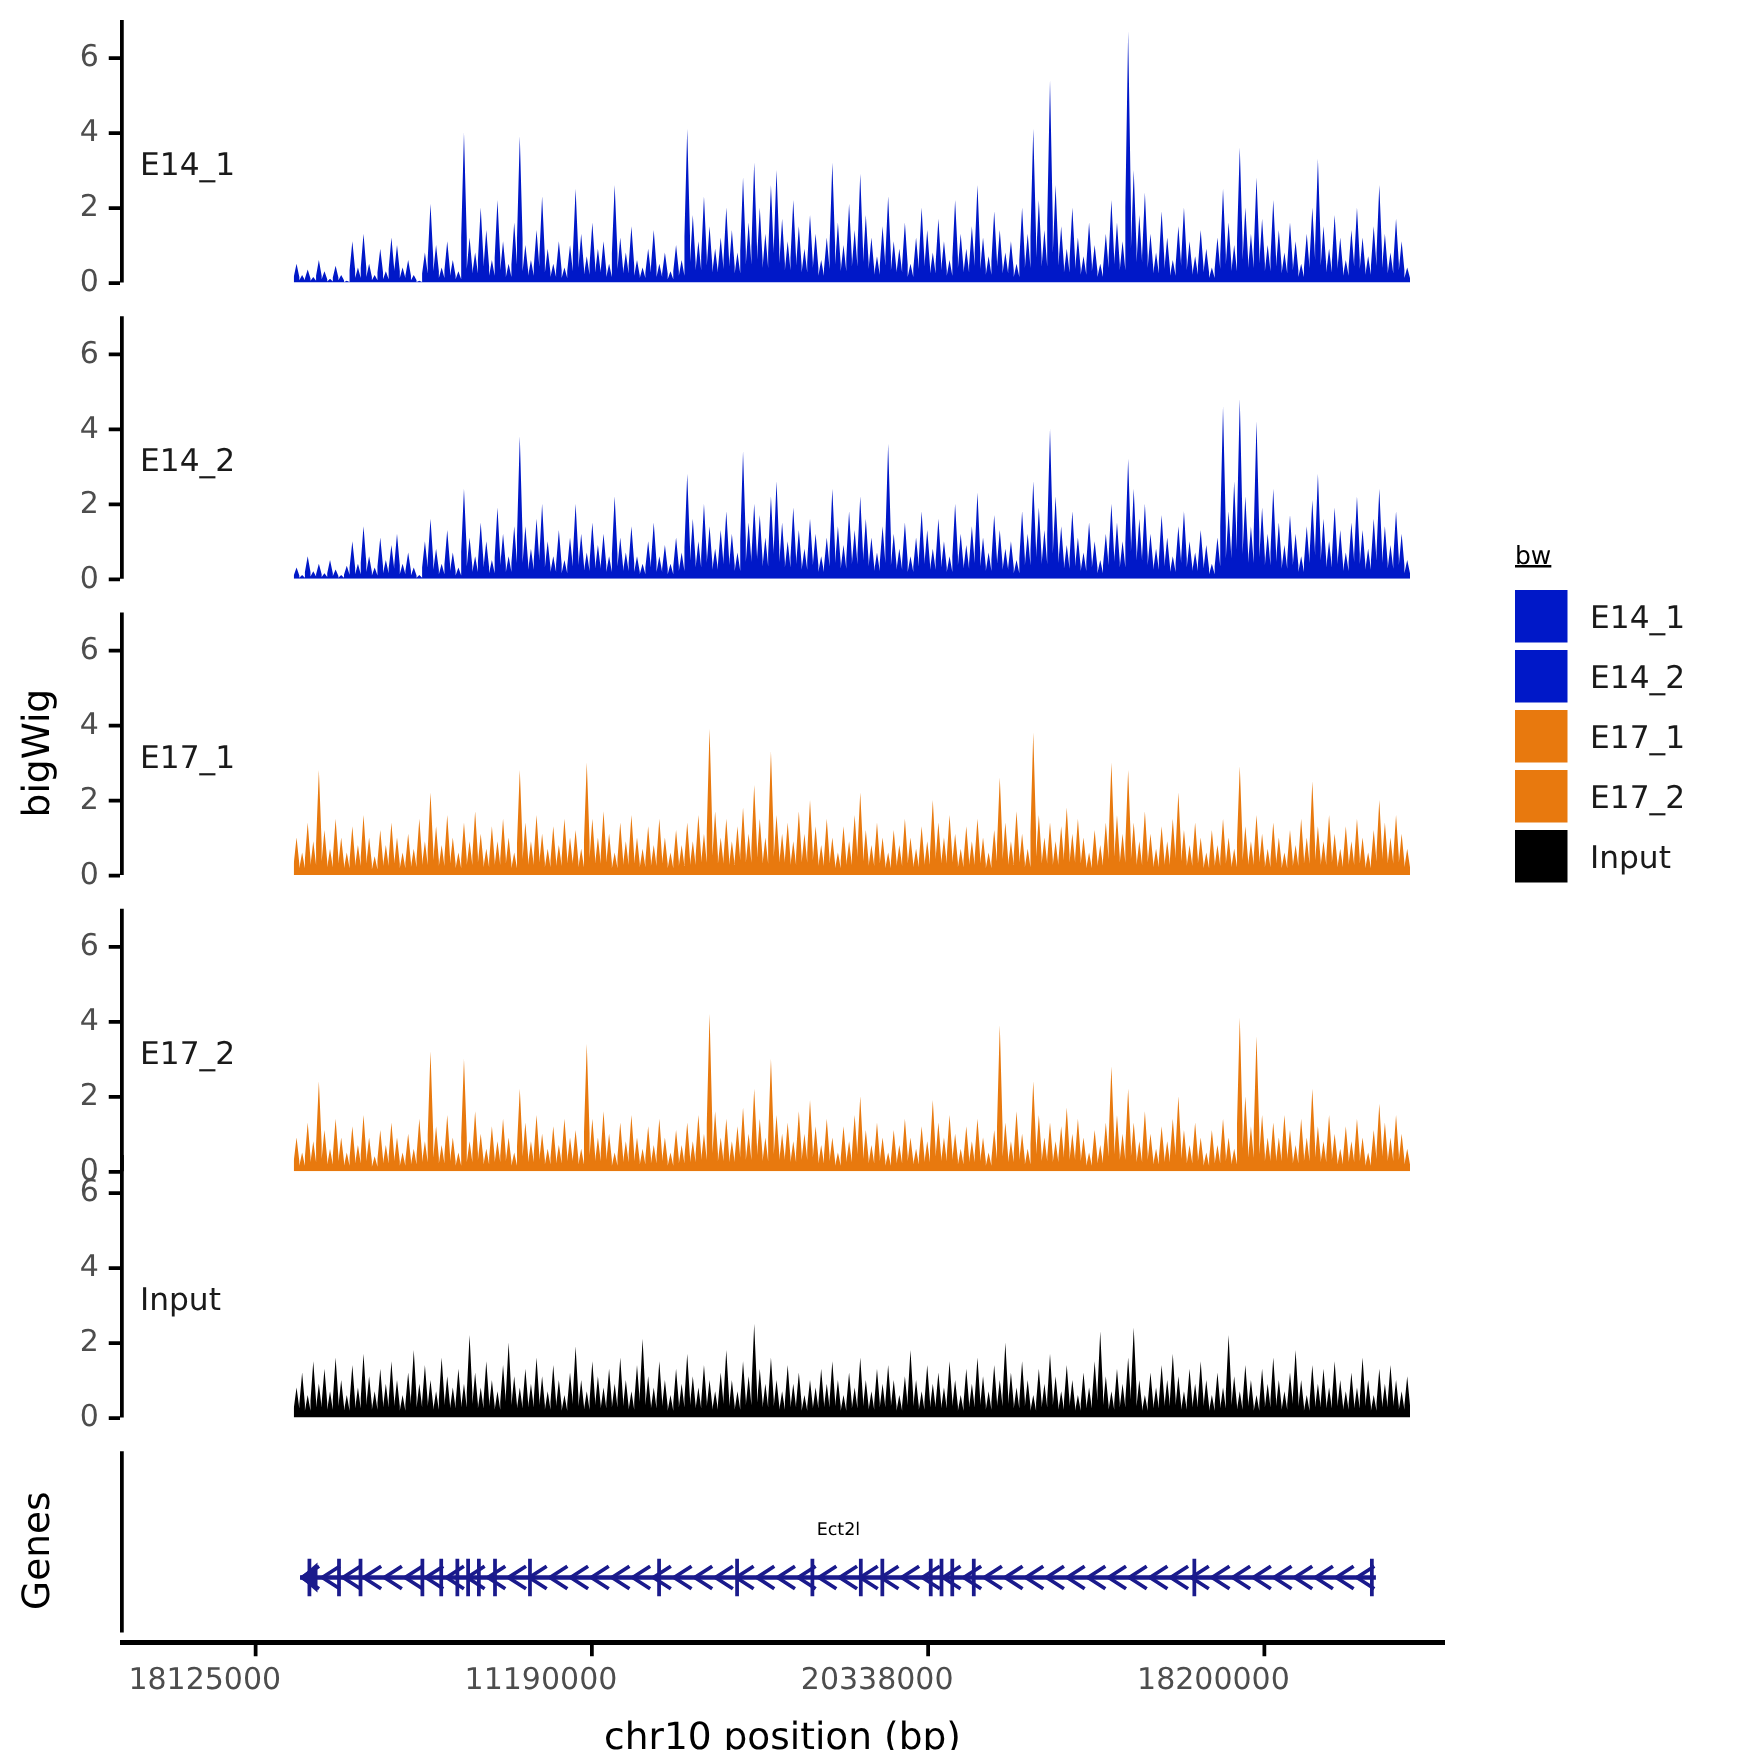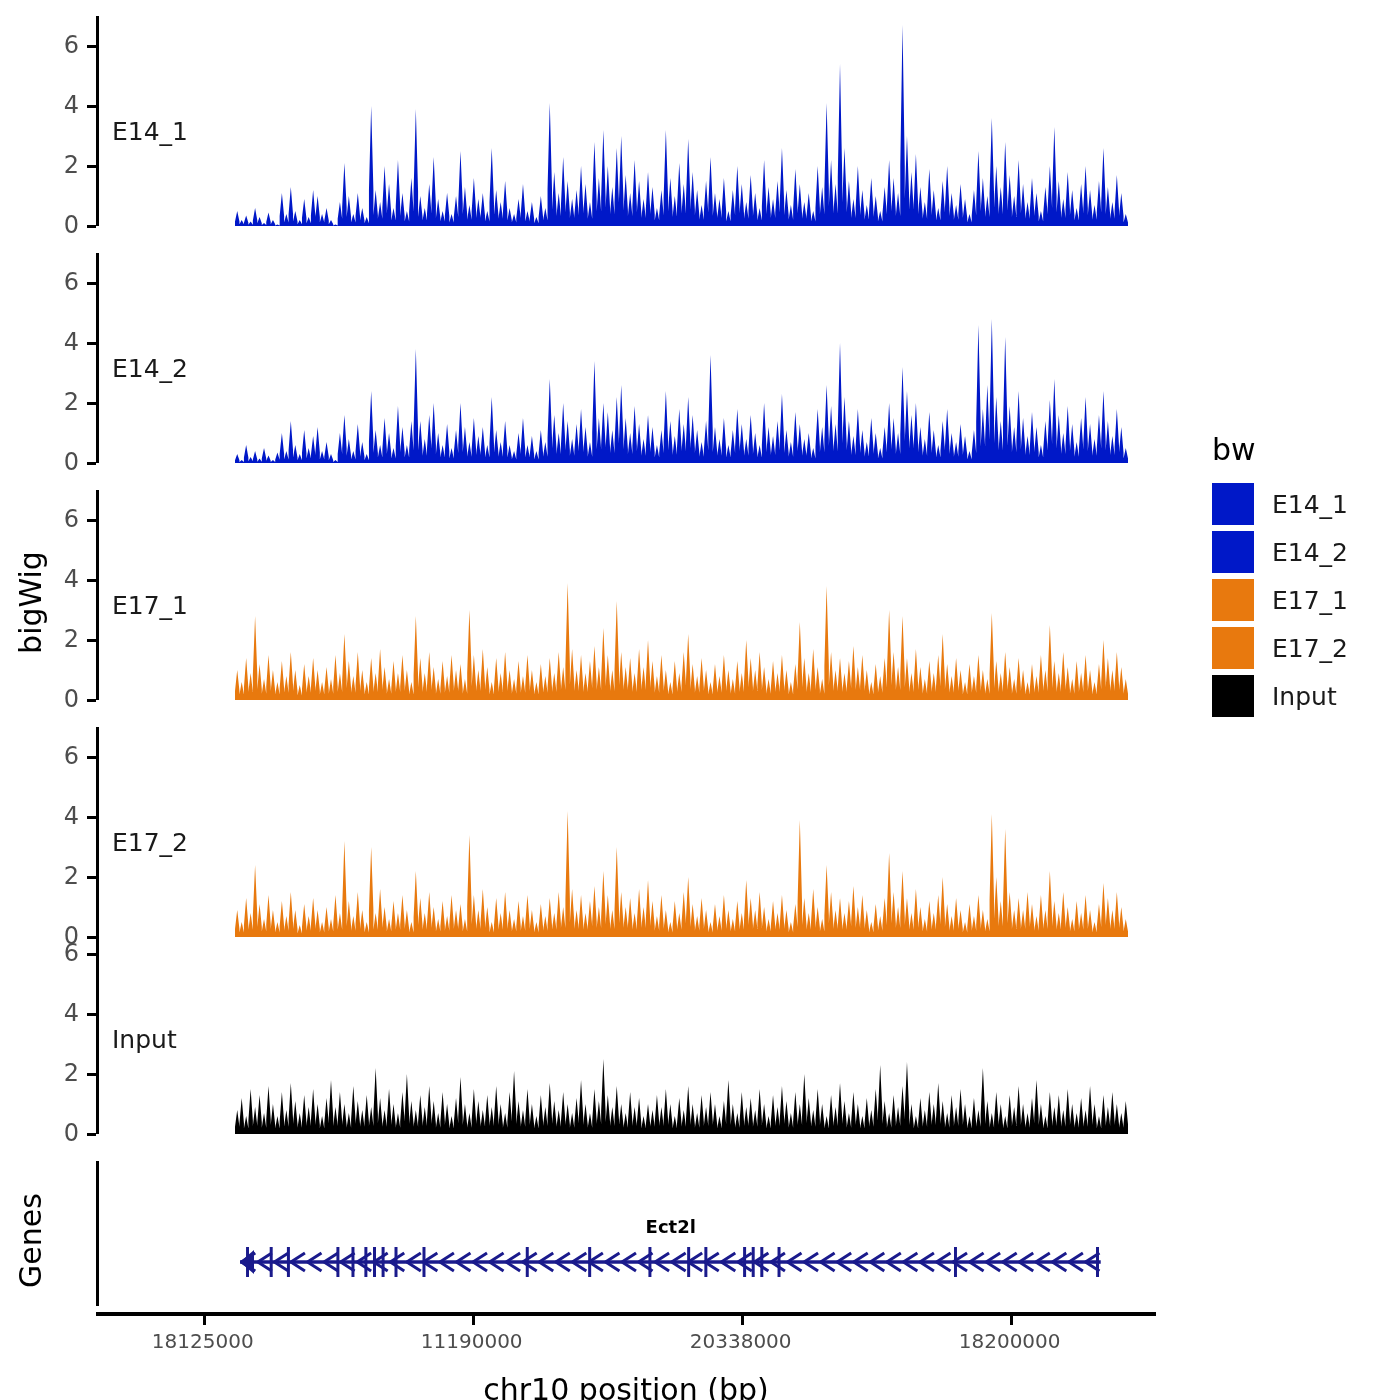--- a/index.html
+++ b/index.html
@@ -19,30 +19,30 @@
   .ticklab{position:absolute;font-size:24px;color:#4d4d4d;text-align:right;width:60px;}
 
   
   .panel{position:absolute;}
   .panel svg{display:block;}
   .panellab{position:absolute;font-size:25px;color:#1a1a1a;white-space:nowrap;}
 
   
   .xaxisline{position:absolute;background:#000;height:4px;}
   .xtick{position:absolute;background:#000;width:3px;height:9px;}
-  .xticklab{position:absolute;font-size:20px;color:#4d4d4d;text-align:center;width:200px;}
+  .xticklab{position:absolute;font-size:24px;color:#4d4d4d;text-align:left;width:200px;}
 
   
   #legend{position:absolute;}
-  .legtitle{font-size:30px;margin-bottom:16px;}
+  .legtitle{font-size:20px;margin-bottom:16px;text-decoration:underline;}
   .legrow{display:flex;align-items:center;height:42px;margin-bottom:6px;}
   .legkey{width:42px;height:42px;margin-right:18px;}
   .leglab{font-size:25px;color:#1a1a1a;}
 
-  .genelab{position:absolute;font-size:18px;color:#000;white-space:nowrap;font-weight:bold;}
+  .genelab{position:absolute;font-size:14px;color:#000;white-space:nowrap;}
 </style>
 </head>
 <body>
 
 <div id="root">
 
   <div class="striplab" id="strip-bigwig" style="left: -40px; top: 585px; width: 140px;">bigWig</div>
 
   <div class="striplab" id="strip-genes" style="left: -30px; top: 1223px; width: 120px;">Genes</div>
 

